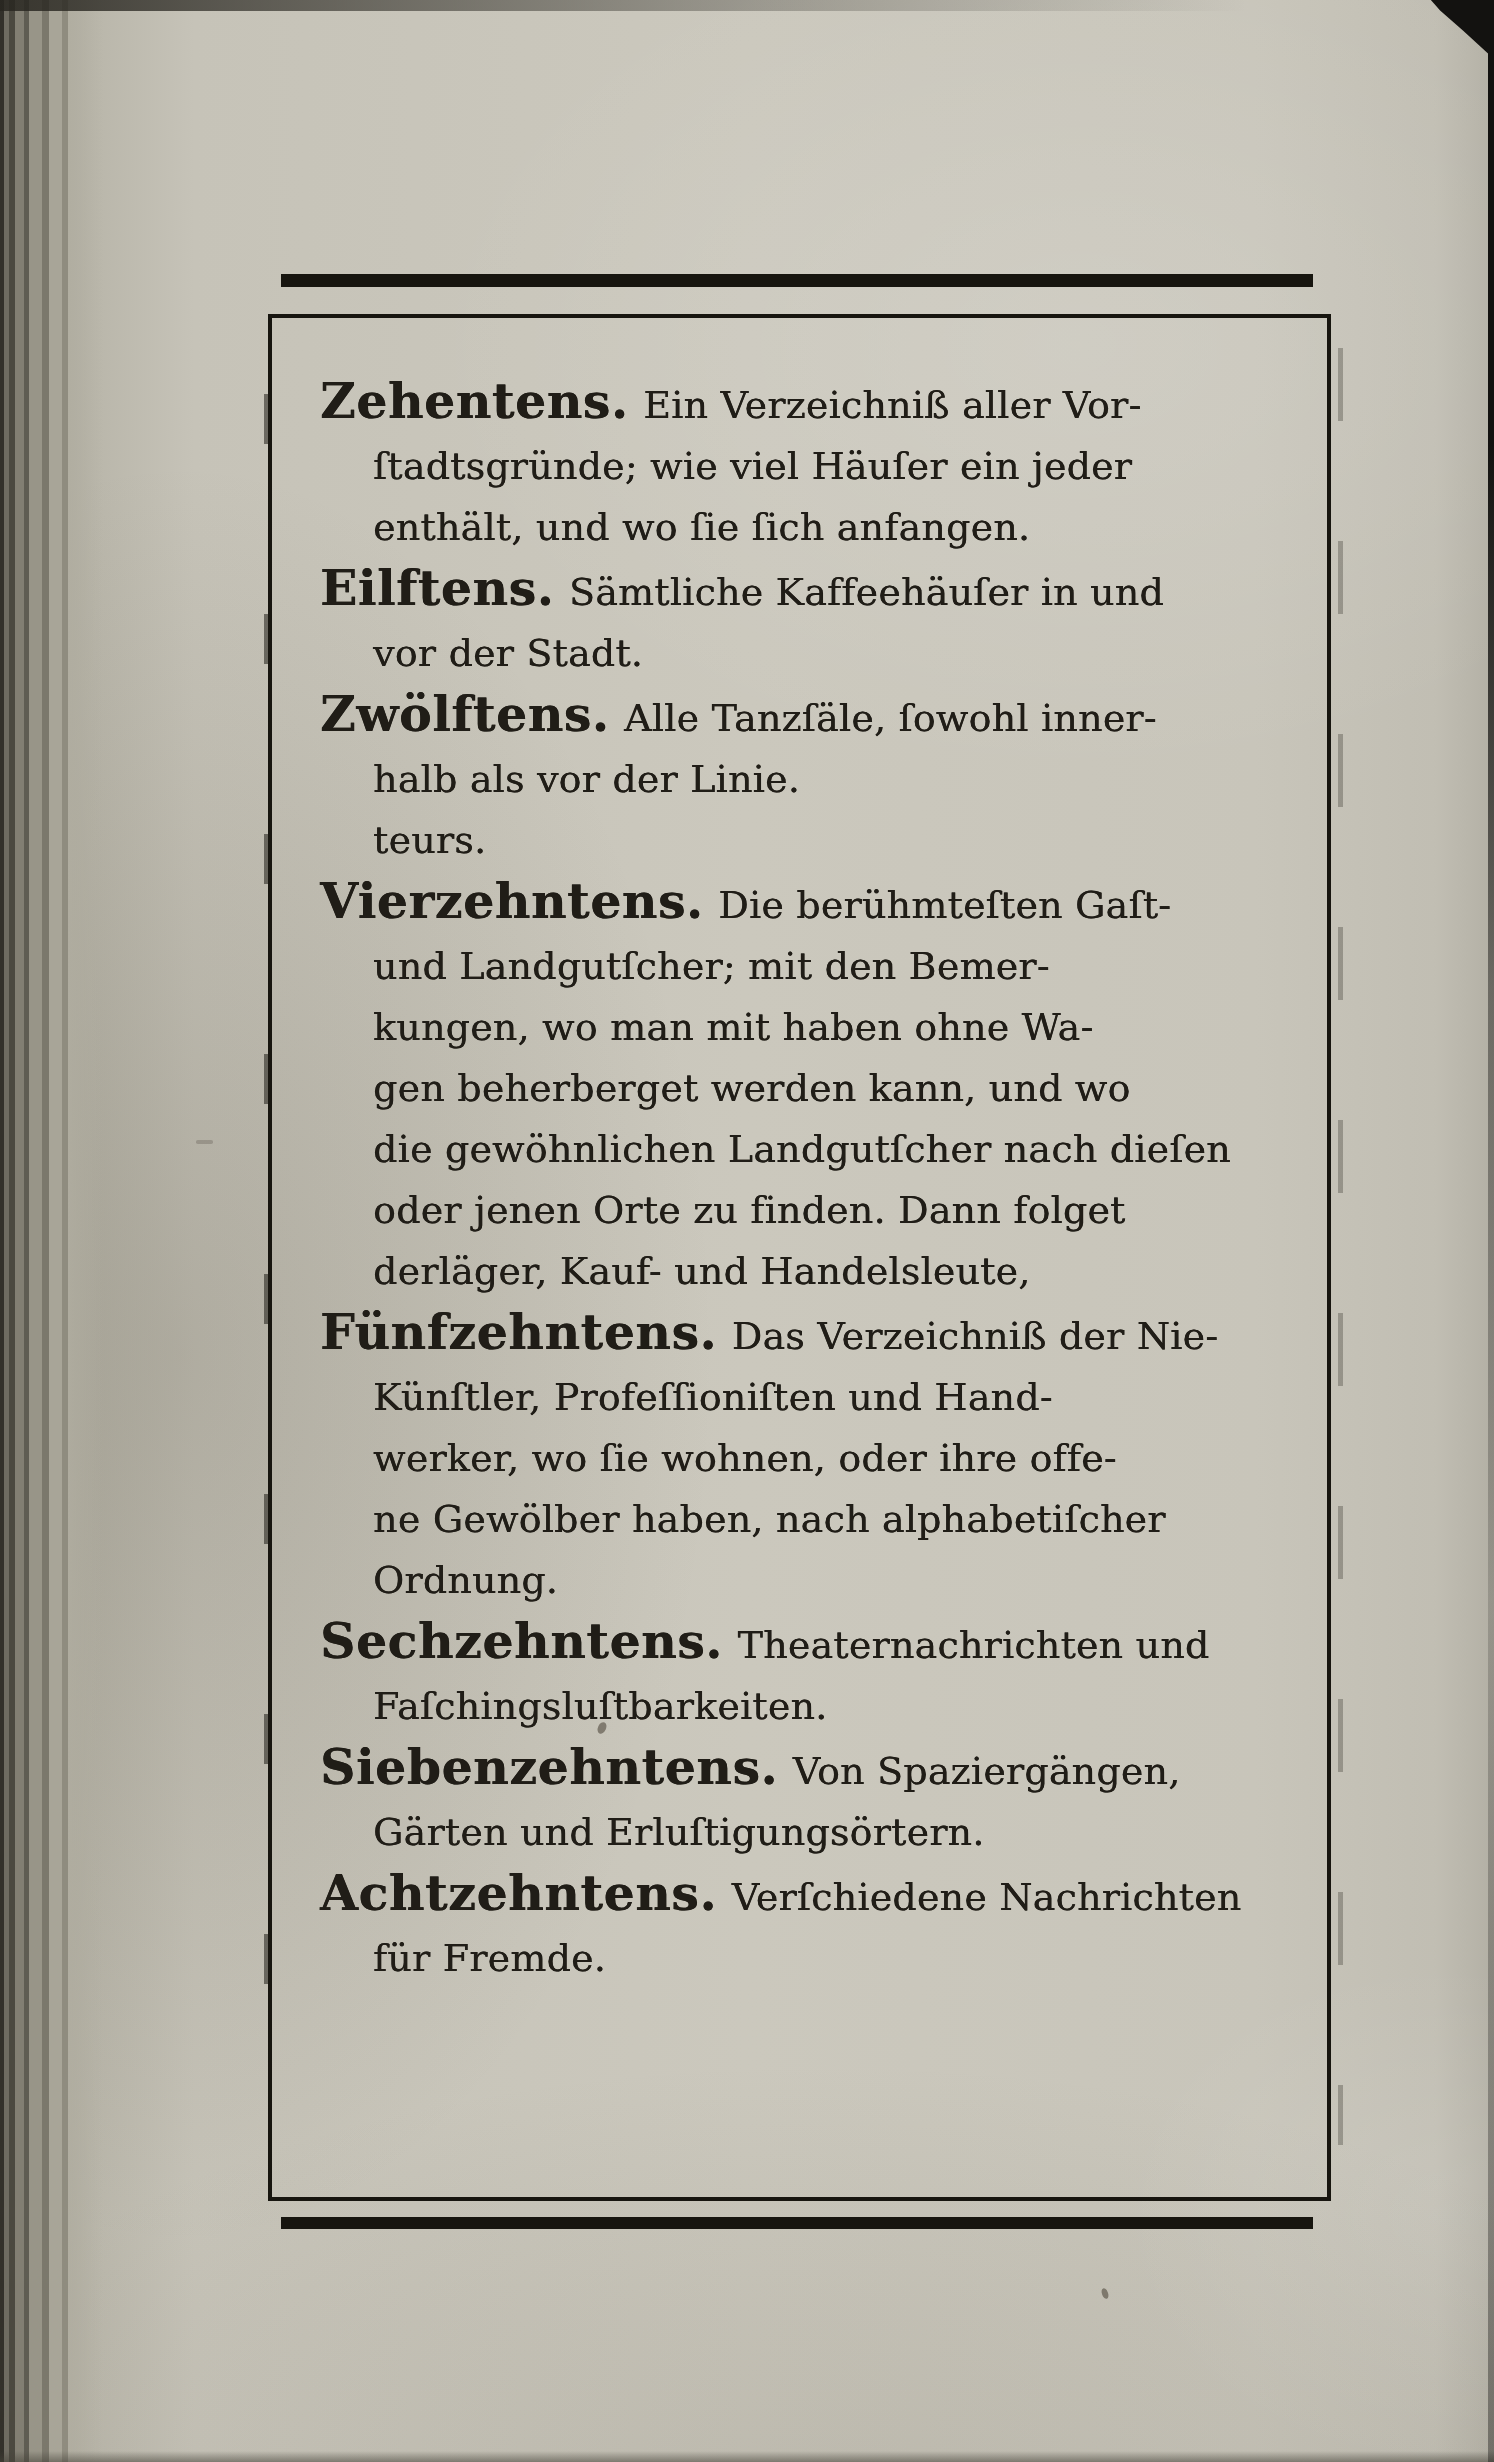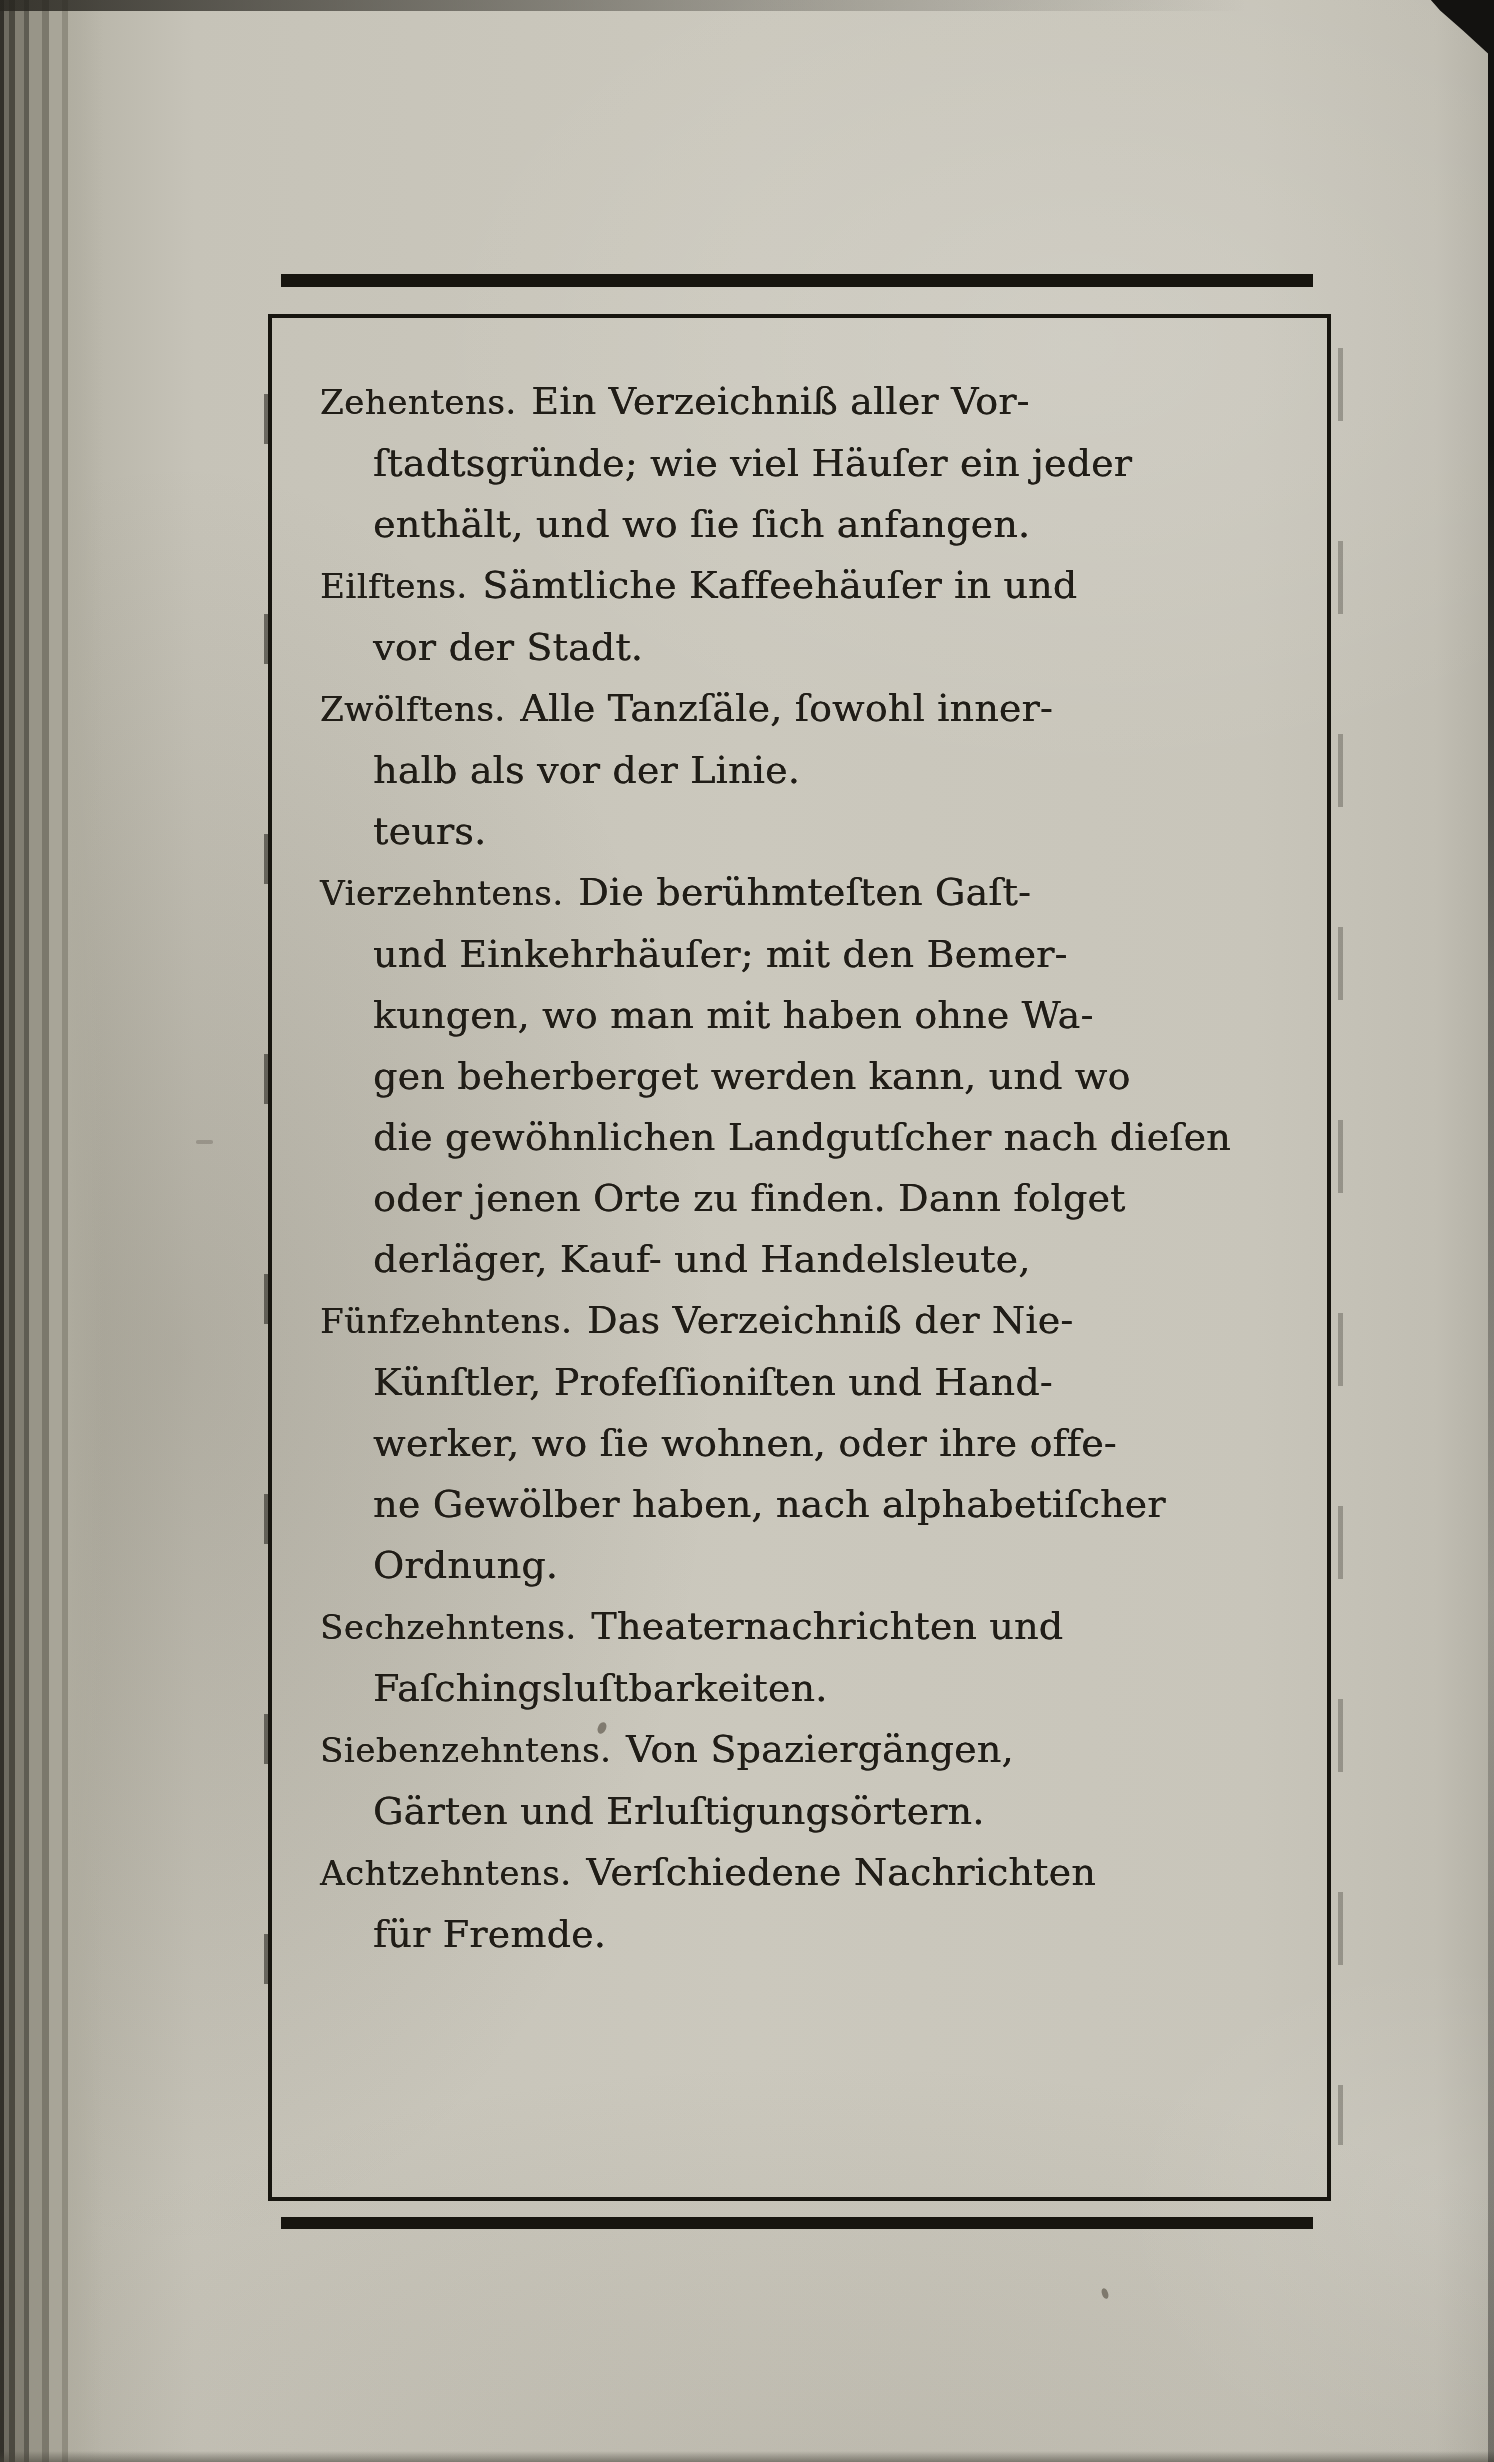--- a/index.html
+++ b/index.html
@@ -102,22 +102,22 @@
     color: var(--ink, #201d17);
     font-size: 38px;
     line-height: 61px;
     letter-spacing: 0.2px;
     text-shadow: 0.3px 0 0 currentColor;
   }
   .entry { margin: 0; }
   .line { white-space: nowrap; }
   .line.cont { padding-left: 53px; }
   .heading {
-    font-weight: 400;
-    font-size: 34px;
+    font-weight: 700;
+    font-size: 49px;
     margin-right: 14.7px;
     letter-spacing: 0.5px;
   }
 </style>
 </head>
 <body>
 
 <div class="stage" style="--paper: #c8c5ba; --ink: #201d17; --frame: #17150f;">
   <div class="paper"></div>
   <div class="book-edge"></div>
@@ -149,21 +149,21 @@
         </div>
         <div class="entry">
           <div class="line first"><span class="heading">Zwölftens.</span>Alle Tanzſäle, ſowohl inner-</div>
           <div class="line cont">halb als vor der Linie.</div>
         </div>
         <div class="entry">
           <div class="line cont">teurs.</div>
         </div>
         <div class="entry">
           <div class="line first"><span class="heading">Vierzehntens.</span>Die berühmteſten Gaſt-</div>
-          <div class="line cont">und Einkehrhäuſer; mit den Bemer-</div>
+          <div class="line cont">und Landgutſcher; mit den Bemer-</div>
           <div class="line cont">kungen, wo man mit haben ohne Wa-</div>
           <div class="line cont">gen beherberget werden kann, und wo</div>
           <div class="line cont">die gewöhnlichen Landgutſcher nach dieſen</div>
           <div class="line cont">oder jenen Orte zu finden.  Dann folget</div>
         </div>
         <div class="entry">
           <div class="line cont">derläger, Kauf- und Handelsleute,</div>
           <div class="line first"><span class="heading">Fünfzehntens.</span>Das Verzeichniß der Nie-</div>
           <div class="line cont">Künſtler, Profeſſioniſten und Hand-</div>
           <div class="line cont">werker, wo ſie wohnen, oder ihre offe-</div>

